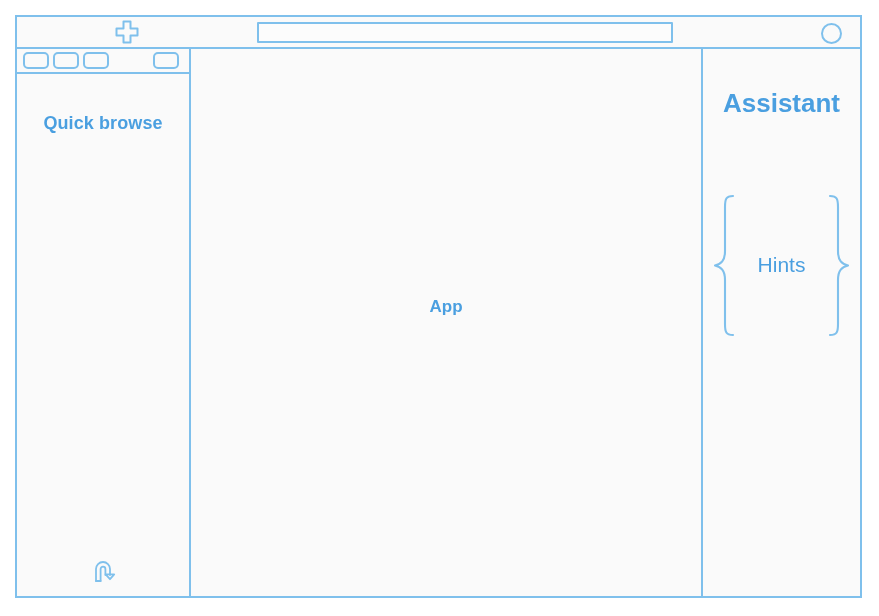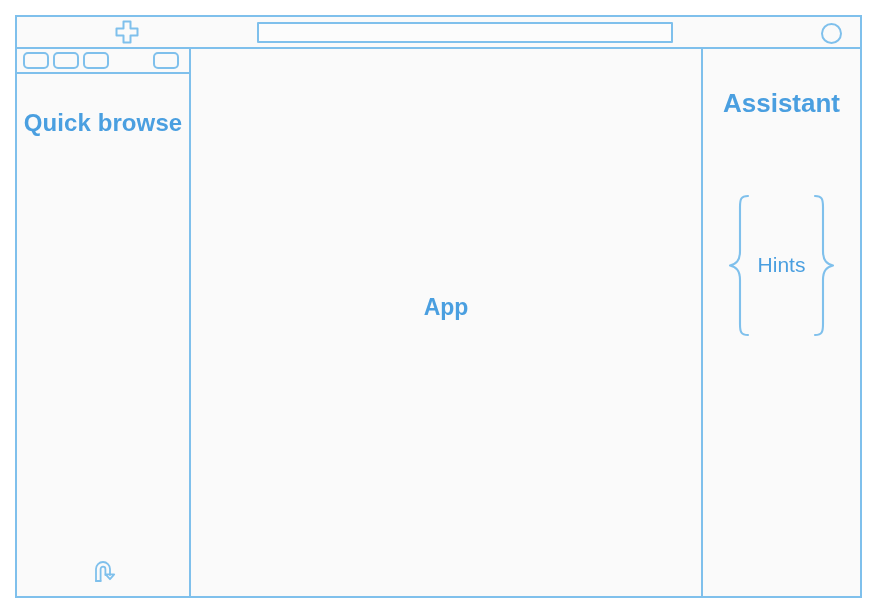--- a/index.html
+++ b/index.html
@@ -143,21 +143,21 @@
   }
 
   .sidebar-title {
     position: absolute;
     left: 0;
     right: 0;
     top: 34px;
     text-align: center;
     color: #4A9FE0;
     font-weight: bold;
-    font-size: 24px;
+    font-size: 18px;
     line-height: 30px;
     letter-spacing: 0.1px;
   }
 
   .sidebar-footer {
     position: absolute;
     left: 0;
     bottom: 10px;
     width: 100%;
     display: flex;
@@ -177,21 +177,21 @@
   }
 
   .app-label {
     position: absolute;
     left: 0;
     right: 0;
     top: 244px;
     text-align: center;
     color: #4A9FE0;
     font-weight: bold;
-    font-size: 23px;
+    font-size: 17px;
     line-height: 28px;
   }
 
   
   .assistant-panel {
     position: relative;
     flex: 0 0 157px;
     box-sizing: border-box;
     background: #FAFAFA;
     min-width: 0;
@@ -210,21 +210,21 @@
   }
 
   .hints-block {
     position: absolute;
     left: 8px;
     right: 8px;
     top: 140px;
     height: 152px;
     display: flex;
     align-items: center;
-    justify-content: center;
+    justify-content: space-between;
   }
 
   .brace svg { display: block; }
 
   .hints-label {
     color: #4A9FE0;
     font-weight: normal;
     font-size: 21px;
     line-height: 24px;
     padding: 0 6px;

